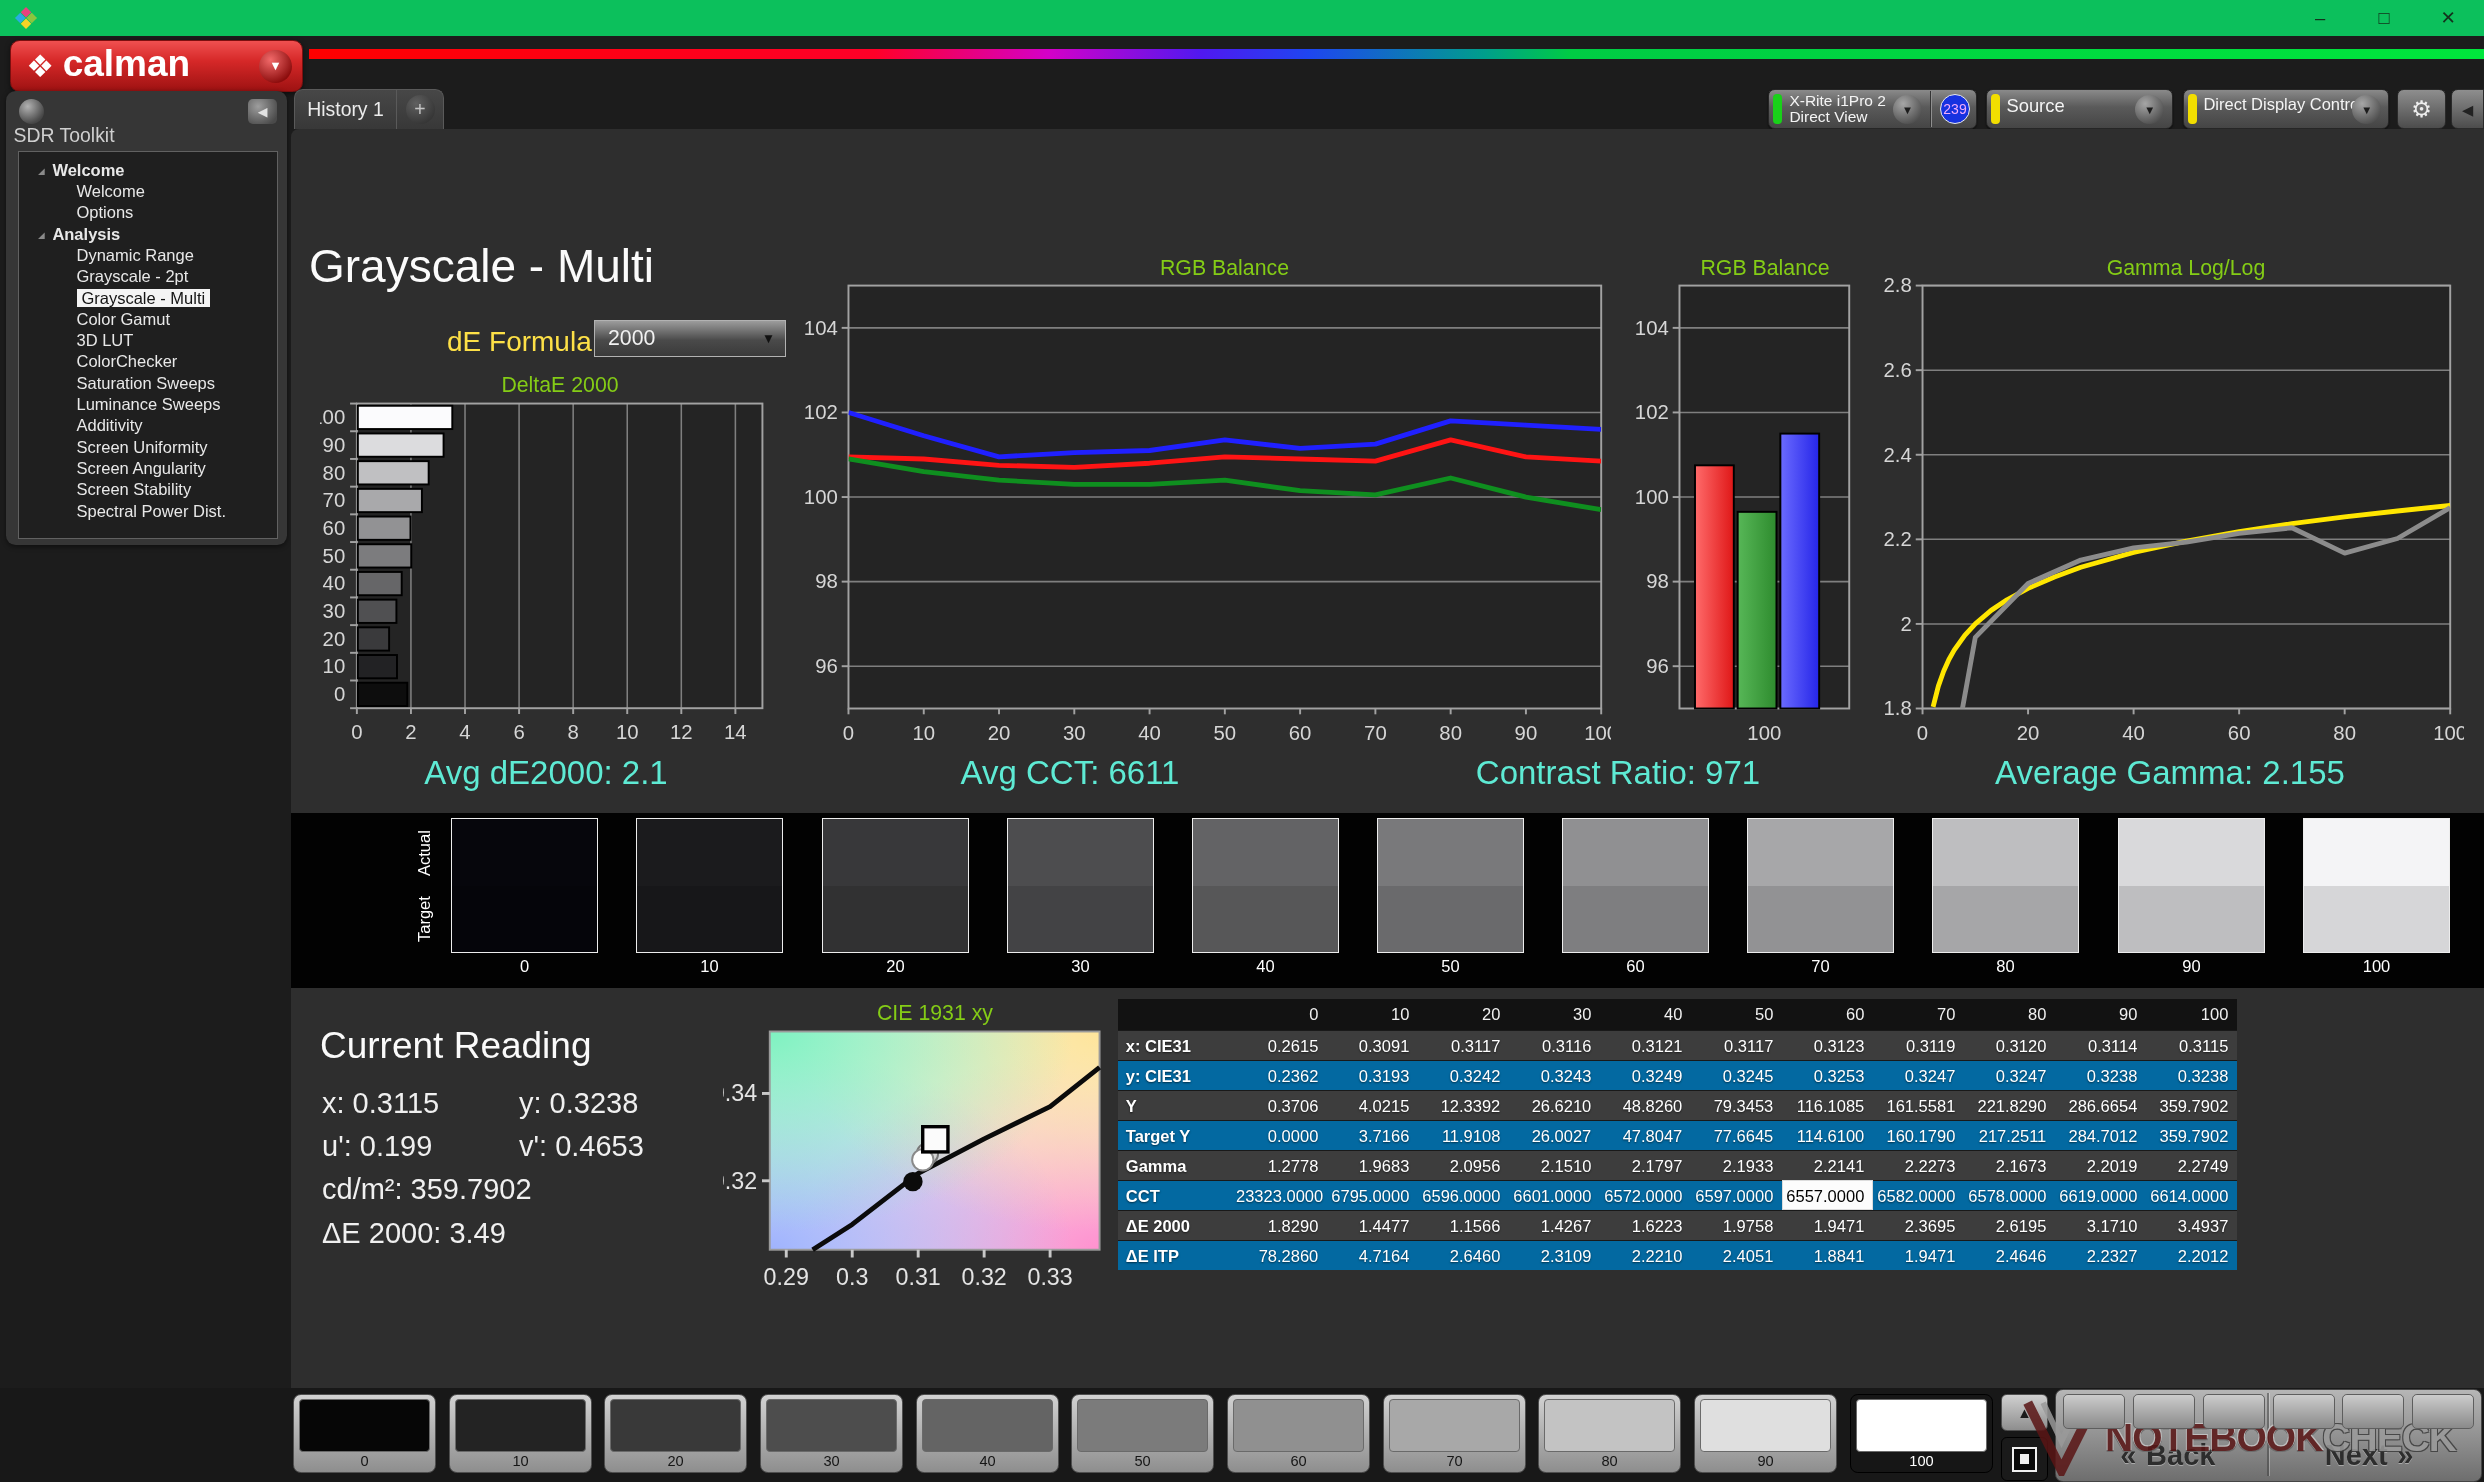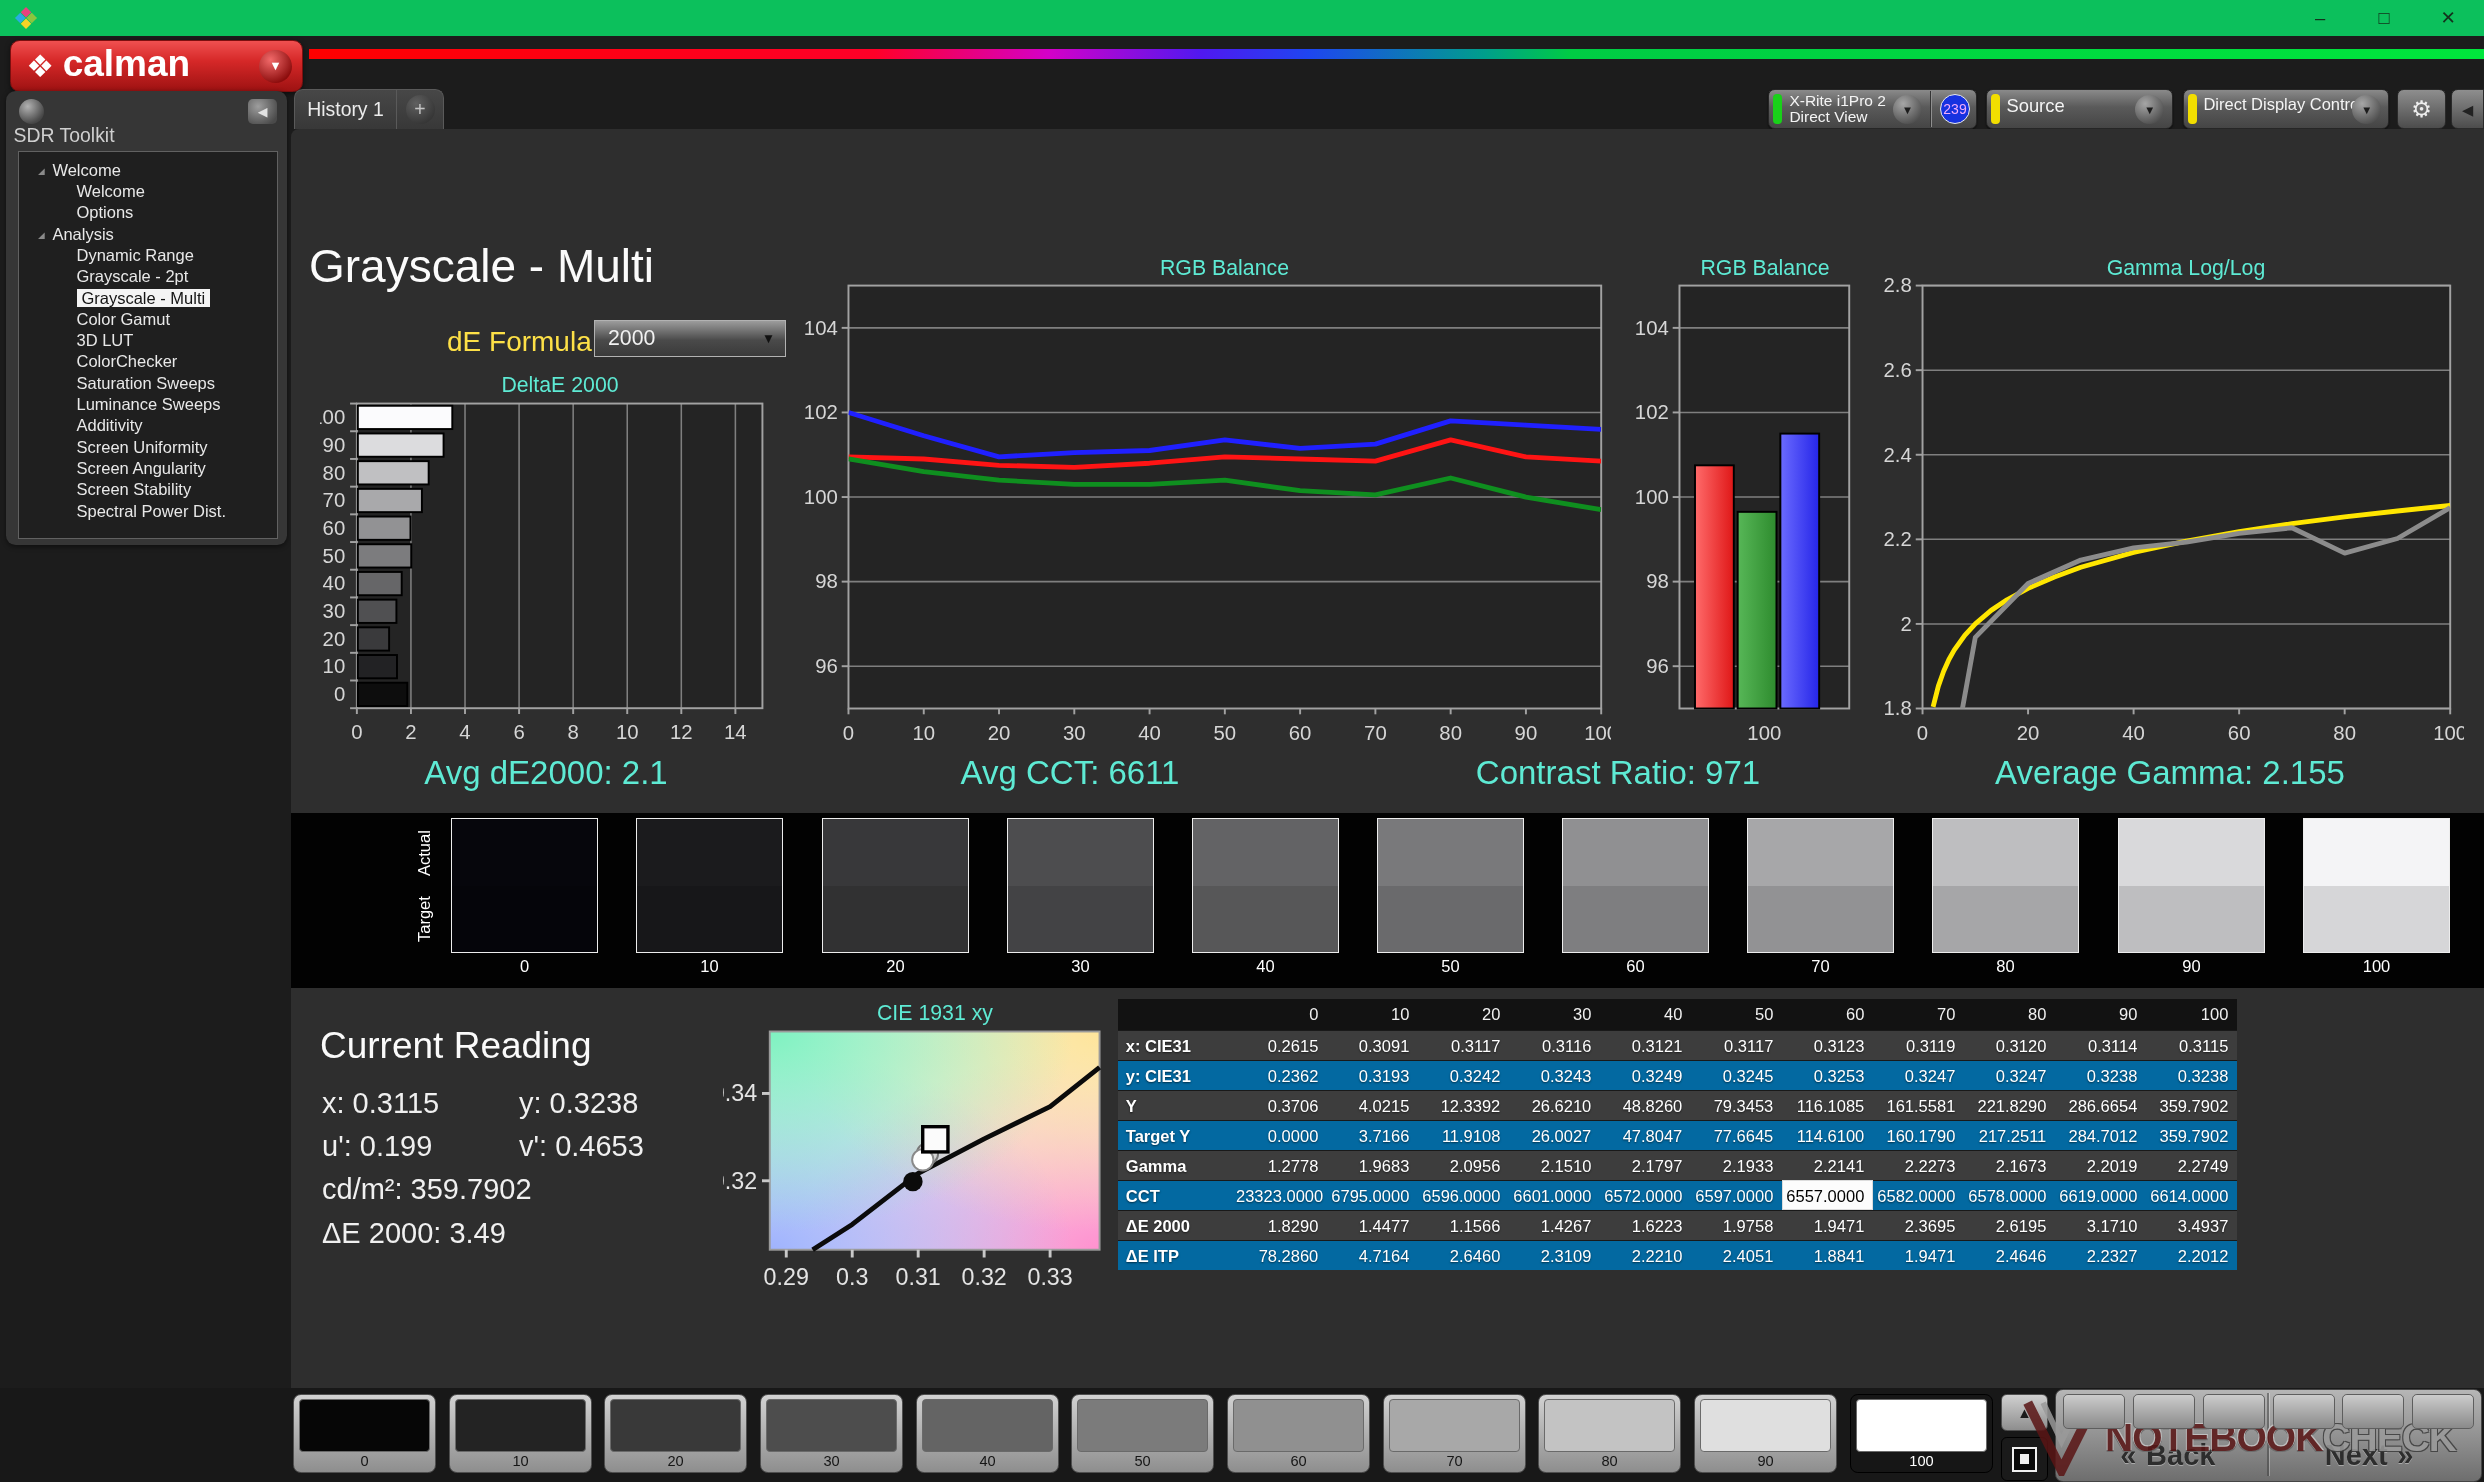--- a/index.html
+++ b/index.html
@@ -41,31 +41,31 @@
   .sq-btn{position:absolute;top:89px;height:40px;border-radius:6.8px;background:linear-gradient(180deg,#8e8e8e,#4c4c4c);border:1px solid #2a2a2a;display:flex;align-items:center;justify-content:center;box-sizing:border-box}
   #gear-btn{left:2397px;width:49px;font-size:23px;color:#ededed}
   #main-collapse{left:2451px;width:33px;font-size:14.6px;color:#222;border-radius:6.8px 0 0 6.8px}
   
   .sidebar-bg{position:absolute;left:5.8px;top:91px;width:281px;height:454px;background:#363636;border-radius:9.7px;box-shadow:0 1.9px 5.8px rgba(0,0,0,.45)}
   .knob{position:absolute;left:19.4px;top:99px;width:25px;height:25px;border-radius:50%;background:radial-gradient(circle at 35% 30%,#b2b2b2,#4a4a4a 70%,#303030)}
   #side-collapse{position:absolute;left:248px;top:99px;width:29px;height:25px;border-radius:4.9px;background:radial-gradient(circle at 35% 30%,#9e9e9e,#4a4a4a 82%);display:flex;align-items:center;justify-content:center;font-size:12.6px;color:#e2e2e2}
   .side-title{position:absolute;left:13.6px;top:124px;font-size:19.4px;color:#cfcfcf}
   .tree{position:absolute;left:17.5px;top:151px;width:260px;height:388px;background:#1f1f1f;border:1px solid #616161;padding-top:7.8px;box-sizing:border-box;overflow:hidden}
   .tree-item{height:21.3px;line-height:21.3px;font-size:16.5px;color:#e8e8e8;padding-left:58px;white-space:nowrap}
-  .tree-item.group{padding-left:19.4px;font-weight:400}
+  .tree-item.group{padding-left:19.4px;font-weight:700}
   .tree-item .tri{display:inline-block;color:#8a8a8a;font-size:8.7px;margin-right:7.8px;vertical-align:1.9px}
   .tree-item.sel .lab{background:#f4f4f4;color:#141414;padding:0 4.9px}
   
   .main-panel{position:absolute;left:291px;top:129px;width:2193px;height:1259px;background:#2e2e2e;border-radius:7.8px 0 0 0}
   .page-title{position:absolute;left:309px;top:239px;font-size:46px;color:#fbfbfb}
   .formula-label{position:absolute;left:447px;top:326px;font-size:28px;color:#fde047}
   .formula-dd{position:absolute;left:594px;top:320px;width:192px;height:37px;background:linear-gradient(180deg,#9c9c9c,#4a4a4a 55%,#3a3a3a);border:1px solid #b2b2b2;display:flex;align-items:center;box-sizing:border-box}
   .formula-dd .val{font-size:21.3px;color:#f2f2f2;margin-left:13px}
   .formula-dd .car{margin-left:auto;margin-right:9.7px;color:#111;font-size:13.6px}
-  .c-title{position:absolute;font-size:21.3px;color:#5eead4;text-align:center}
+  .c-title{position:absolute;font-size:21.3px;color:#84cc16;text-align:center}
   #t-deltae{left:357px;top:373px;width:406px}
   #t-rgbline{left:848px;top:256px;width:753px}
   #t-rgbbar{left:1680px;top:256px;width:170px}
   #t-gamma{left:1922px;top:256px;width:528px}
   #t-cie{left:770px;top:1001px;width:330px}
   .stat{position:absolute;top:754px;width:446px;text-align:center;font-size:33px;color:#5eead4}
   
   .band{position:absolute;left:291px;top:813px;width:2193px;height:175px;background:#020202}
   .band-rot{position:absolute;font-size:16.5px;color:#fff;writing-mode:vertical-rl;transform:rotate(180deg);height:64px;text-align:center;left:415px}
   .swatch{position:absolute;top:818px;width:147px;height:135px;border:1.9px solid #ededed;box-sizing:border-box}

